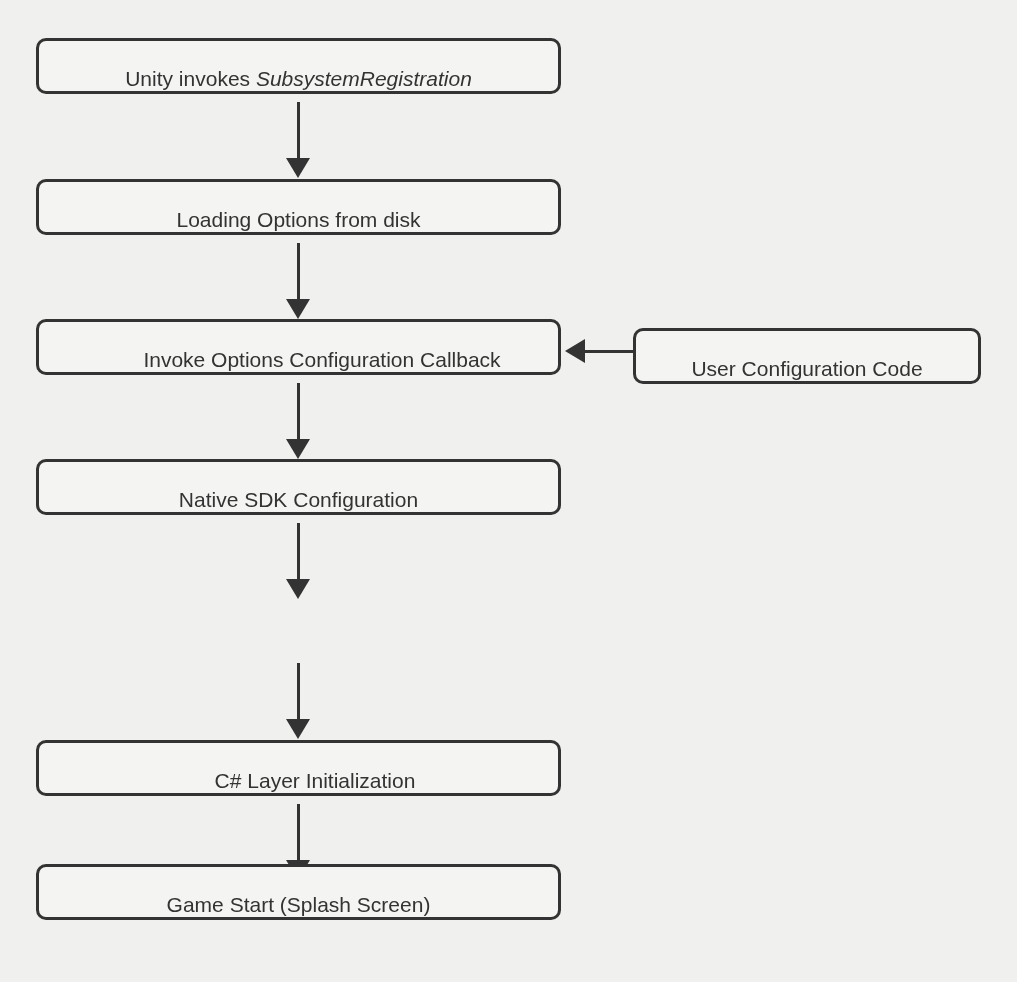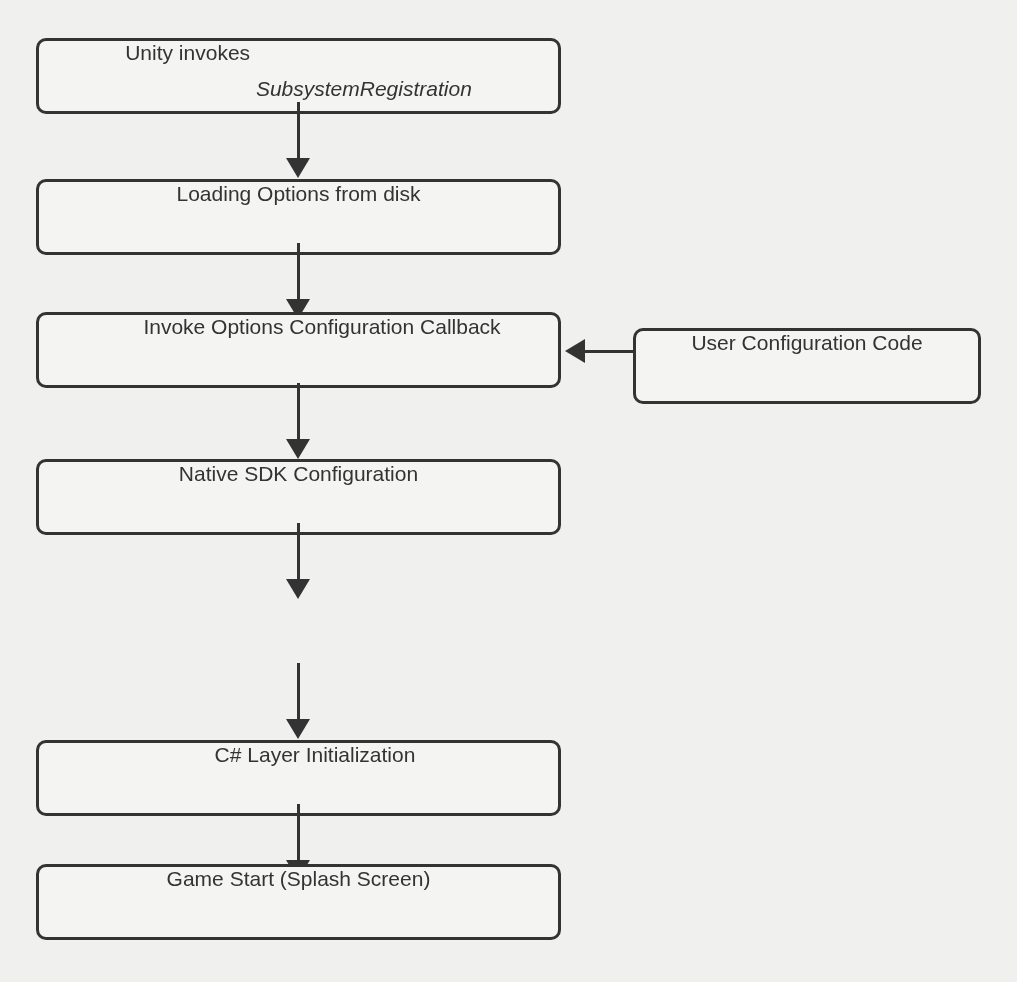--- a/index.html
+++ b/index.html
@@ -19,37 +19,37 @@
     position: relative;
     width: 1017px;
     height: 982px;
     background: var(--bg);
     overflow: hidden;
   }
   .node {
     position: absolute;
     box-sizing: border-box;
     width: 525px;
-    height: 76px;
+    height: 56px;
     left: 36px;
     background: var(--fill);
     border: 3px solid var(--border);
     border-radius: 10px;
     display: flex;
-    align-items: flex-start;
+    align-items: flex-end;
     justify-content: center;
     font-size: 21px;
     color: var(--text);
     white-space: pre;
     text-align: center;
   }
   .node em { font-style: italic; margin-top: 36px; }
   .n1 { top: 38px; }
   .n2 { top: 179px; }
-  .n3 { top: 312px; padding-left: 47px; }
+  .n3 { top: 319px; padding-left: 47px; }
   .n4 { top: 459px; }
   .n5 { top: 599px; }
   .n6 { top: 740px; padding-left: 33px; }
   .n7 { top: 864px; }
   .node-side {
     left: 633px;
     top: 328px;
     width: 348px;
   }
   

